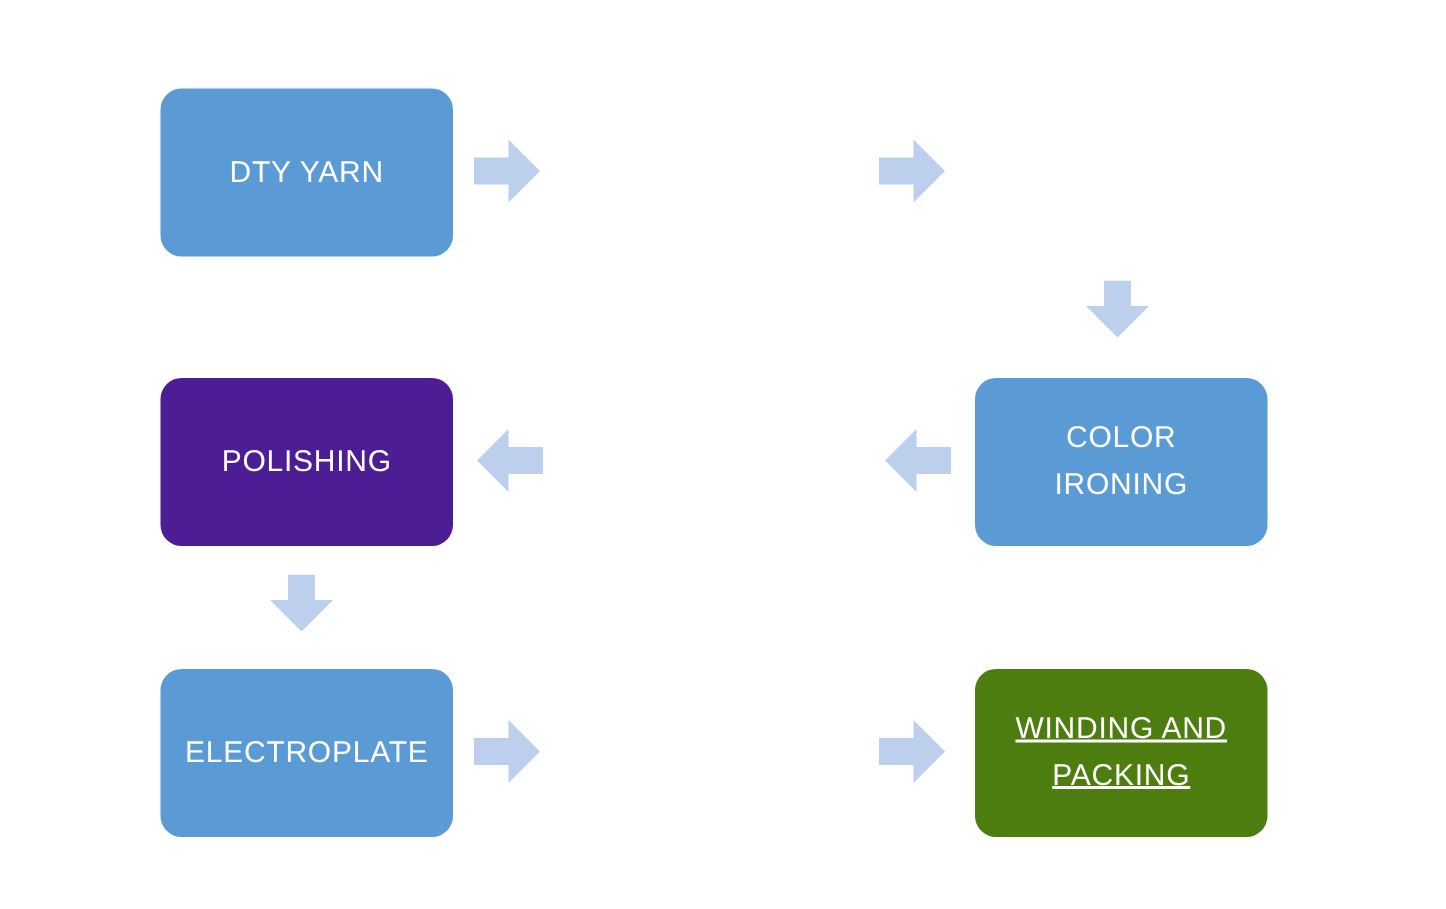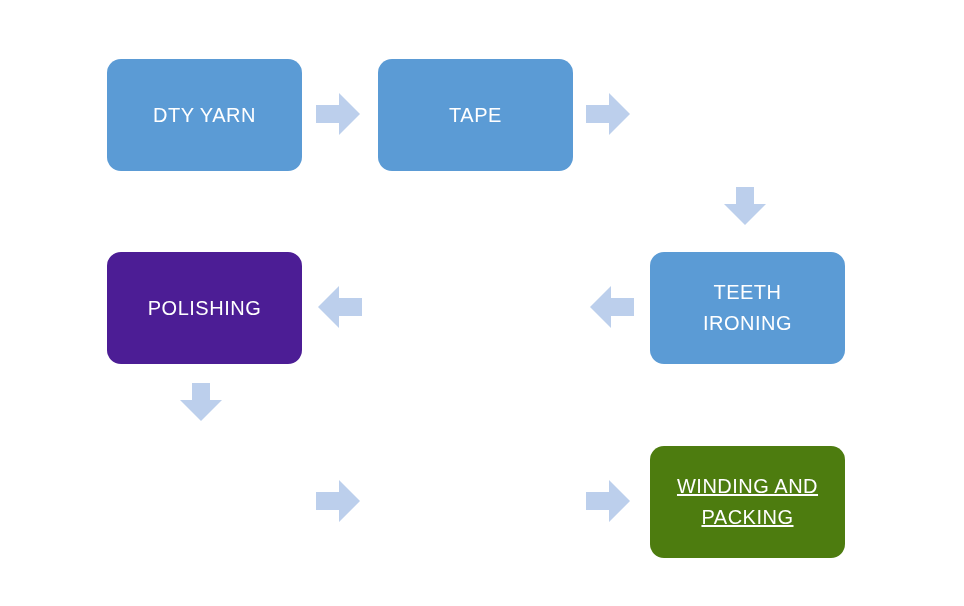--- a/index.html
+++ b/index.html
@@ -53,25 +53,25 @@
   .a-down-2 { left: 180px; top: 383px; }
   .a-r3-1 { left: 316px; top: 480px; }
   .a-r3-2 { left: 586px; top: 480px; }
 </style>
 </head>
 <body>
 
 <div class="canvas">
 
   <div class="node c0 r0" style="background: rgb(91, 155, 213);">DTY YARN</div>
-  <div class="node c1 r0" style="background: rgb(91, 155, 213);">TAPE</div>
 
-  <div class="node c2 r1" style="background: rgb(91, 155, 213);">TEETH IRONING</div>
+  <div class="node c2 r1" style="background: rgb(91, 155, 213);">COLOR IRONING</div>
   <div class="node c0 r1" style="background: #4c1d95;">POLISHING</div>
 
+  <div class="node c0 r2" style="background: rgb(91, 155, 213);">ELECTROPLATE</div>
   <div class="node c2 r2" style="background: #4d7c0f; text-decoration: underline;">WINDING AND PACKING</div>
 
   <svg class="arrow a-r1-1" width="44" height="42" viewBox="0 0 44 42">
     <polygon points="0,12 23,12 23,0 44,21 23,42 23,30 0,30" fill="#bccfec"></polygon>
   </svg>
   <svg class="arrow a-r1-2" width="44" height="42" viewBox="0 0 44 42">
     <polygon points="0,12 23,12 23,0 44,21 23,42 23,30 0,30" fill="#bccfec"></polygon>
   </svg>
 
   <svg class="arrow a-down-1" width="42" height="38" viewBox="0 0 42 38">

